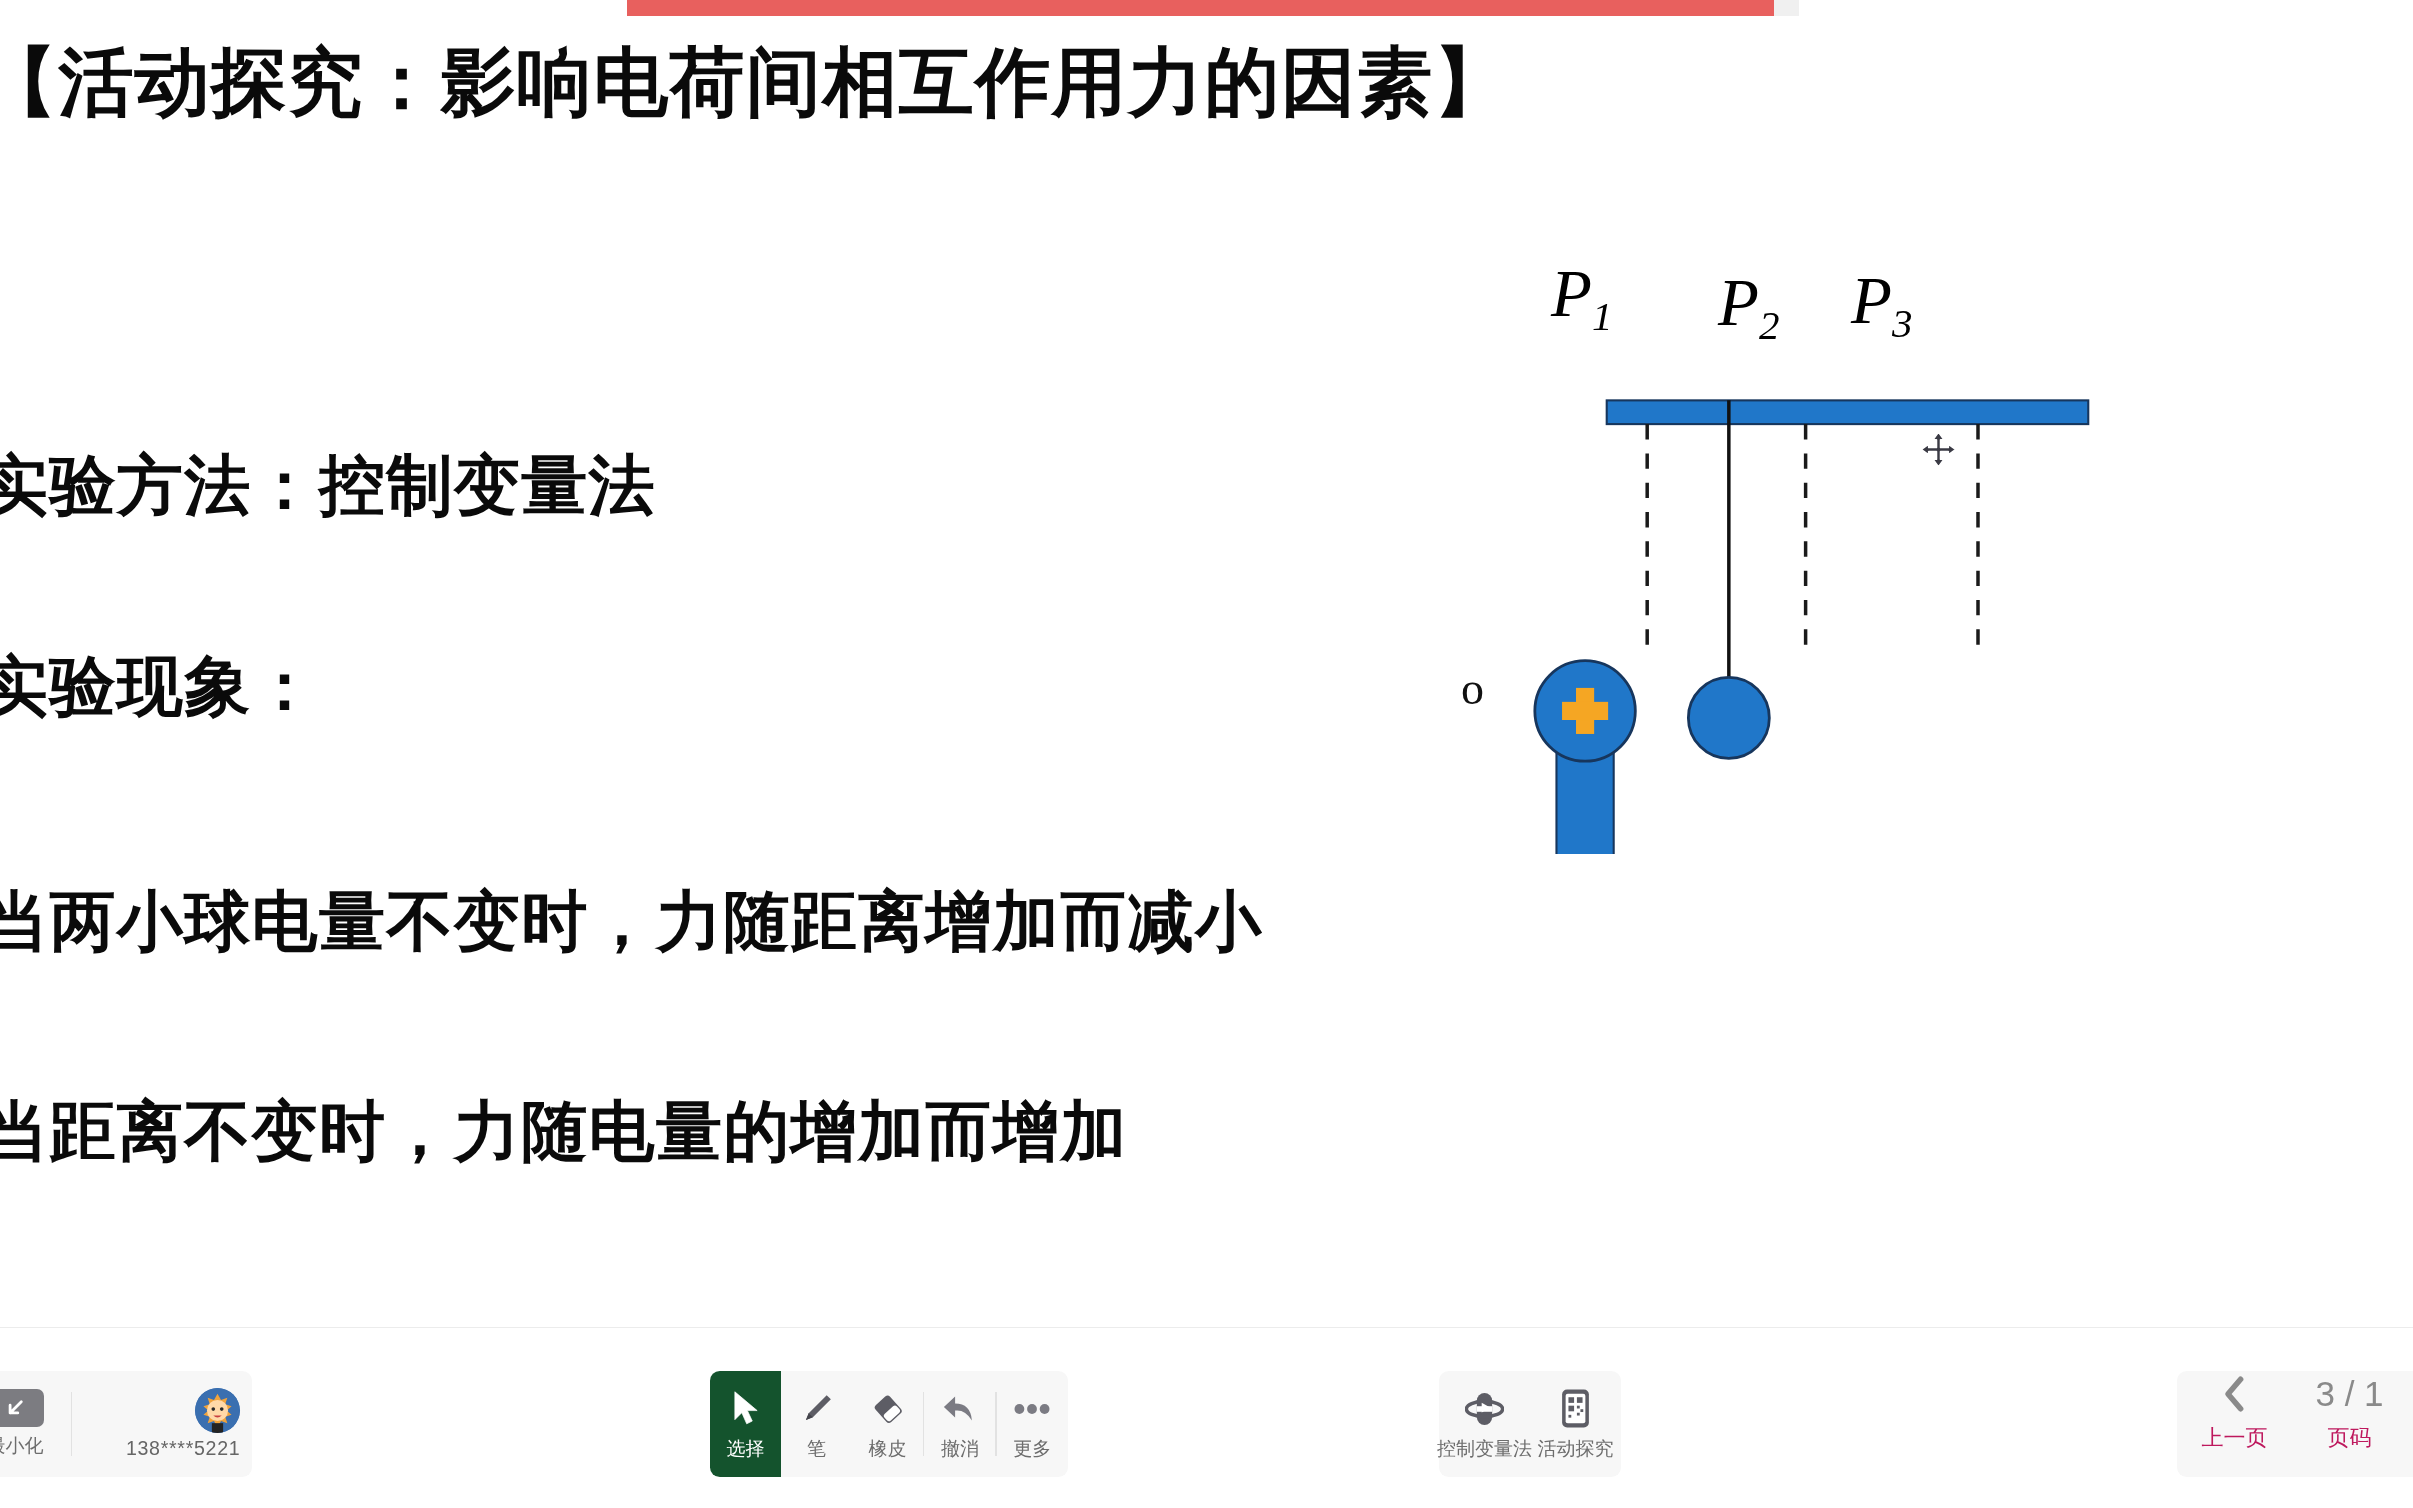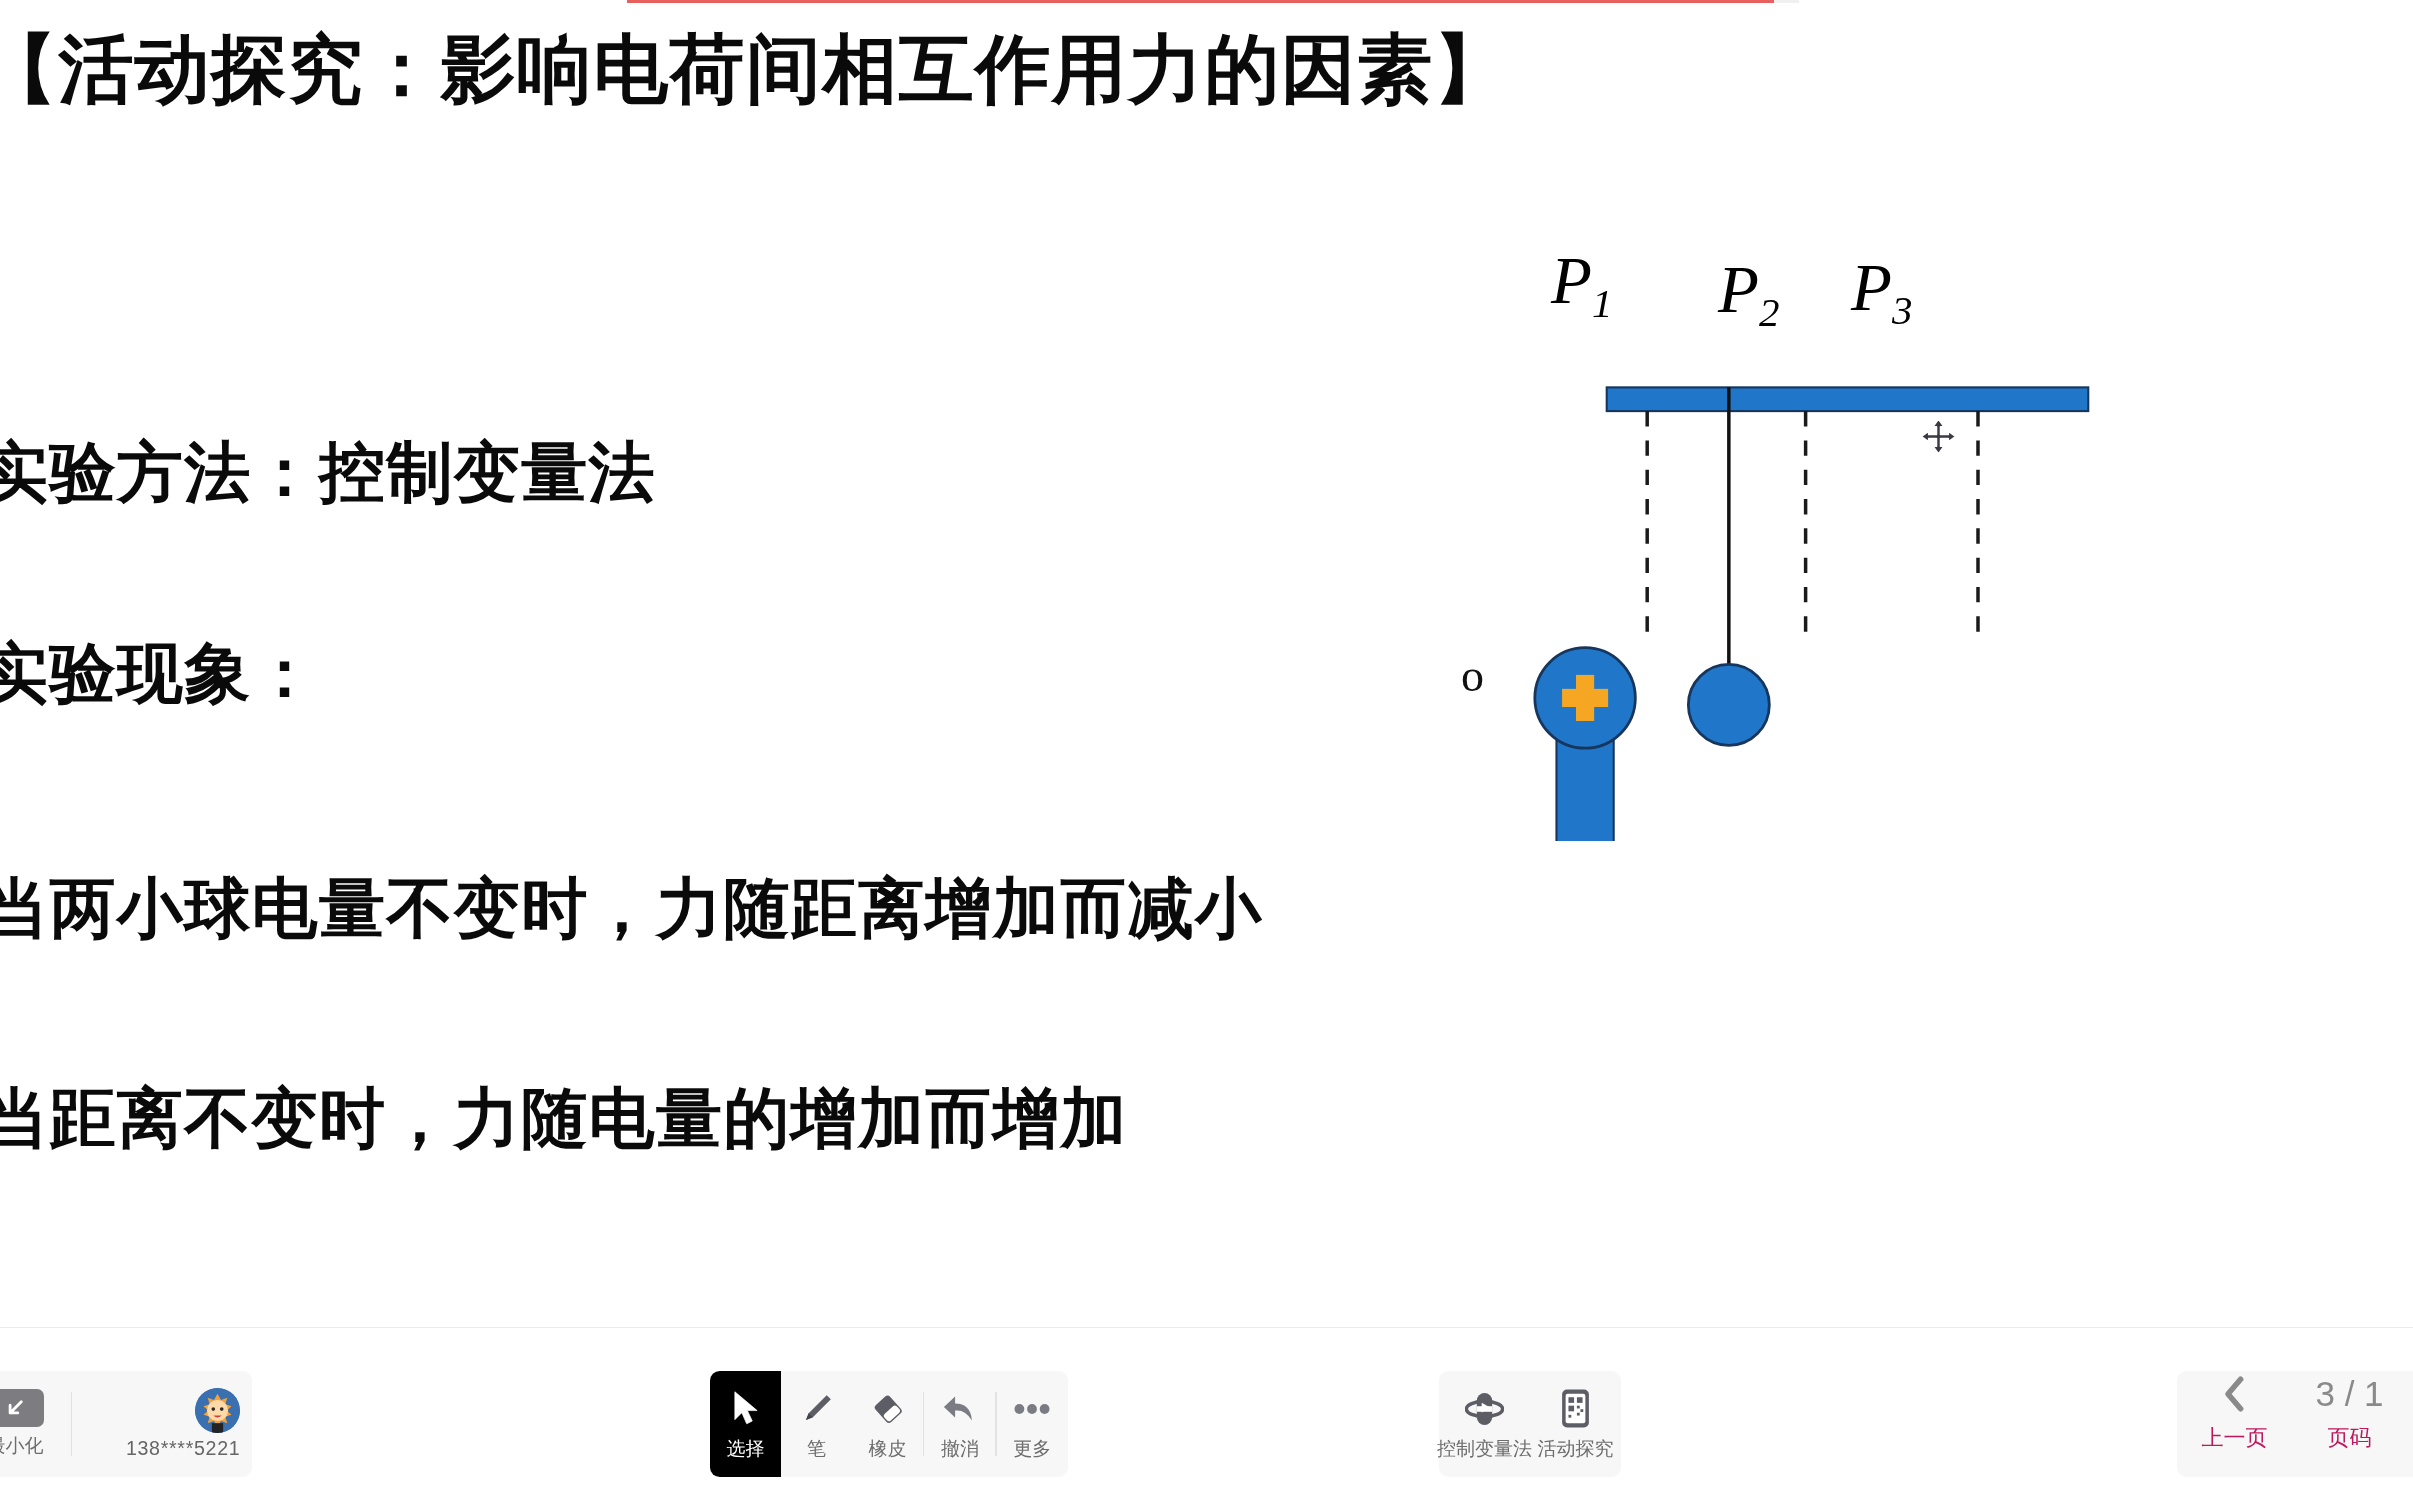--- a/index.html
+++ b/index.html
@@ -30,21 +30,21 @@
     left: 1774px;
     top: 0px;
     width: 25px;
     height: 29px;
     background: #f0f0f0;
   }
 
   
   #slide {
     position: absolute;
-    left: 0; top: 3px;
+    left: 0; top: 16px;
     width: 1942px;
     height: 1327px;
     background: #ffffff;
   }
 
   .slide-text {
     position: absolute;
     color: #0a0a0a;
     font-family: "Liberation Serif", "DejaVu Serif", serif;
     font-weight: bold;
@@ -166,21 +166,21 @@
     align-items: center;
     justify-content: center;
   }
   .tool .tool-label {
     font-size: 19px;
     color: #6d6d6d;
     font-family: "Liberation Sans", "DejaVu Sans", sans-serif;
     white-space: nowrap;
   }
   .tool.active {
-    background: #000000;
+    background: #14532d;
     border-radius: 9.8px 0 0 9.8px;
   }
   .tool.active .tool-label { color: #ffffff; }
 
   .tool-divider {
     width: 1.4px;
     background: #e2e2e2;
     margin: 21px 0;
     align-self: stretch;
   }

